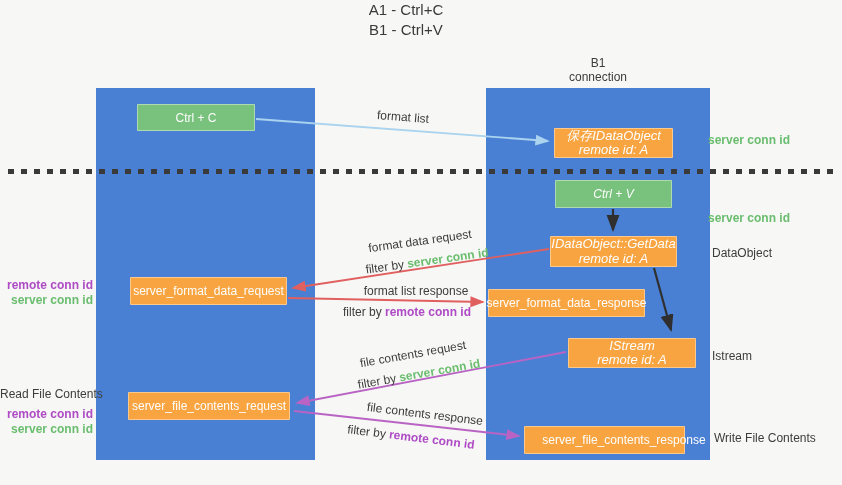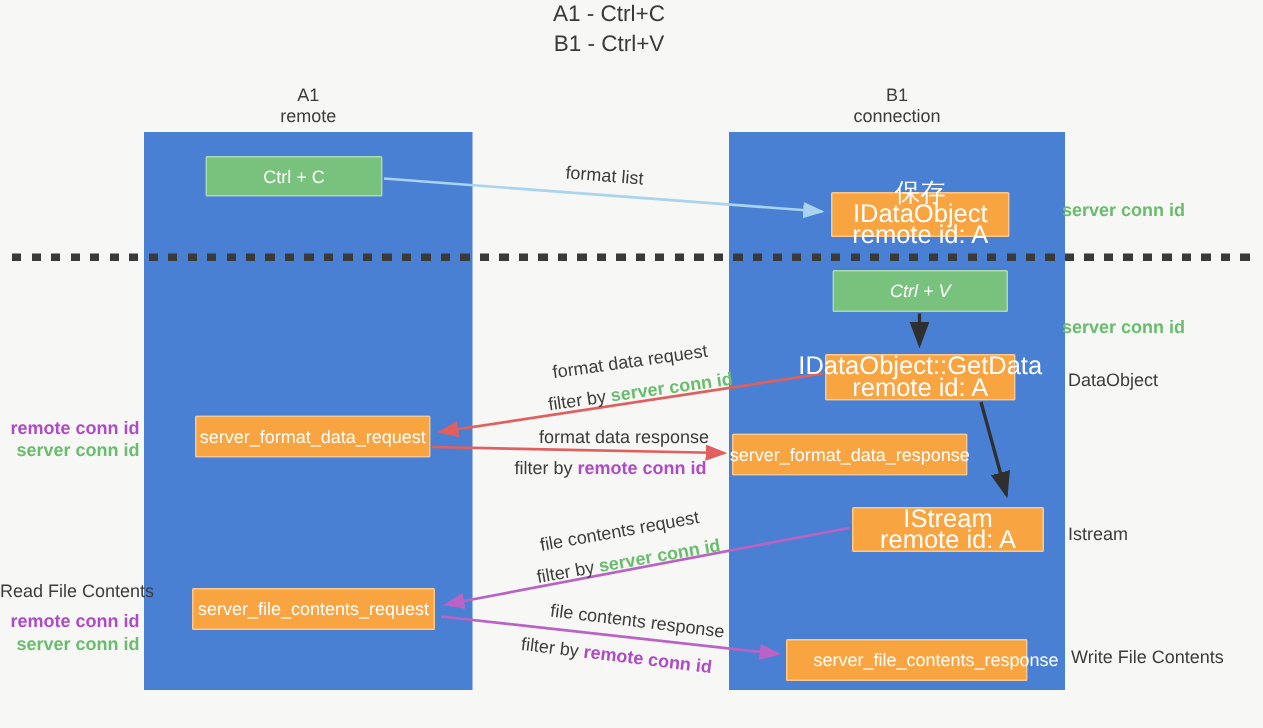--- a/index.html
+++ b/index.html
@@ -19,21 +19,21 @@
     text-align:center;font-size:12px;line-height:14px;color:#3c3c3c;
   }
   .box{
     display:flex;flex-direction:column;align-items:center;justify-content:center;
     color:#fdfdfd;text-align:center;border-radius:1px;
     border:1px solid rgba(255,255,255,.4);box-sizing:border-box;
   }
   .box-green{background:#79c27d;font-size:12px;}
   .box-orange{background:#f8a541;}
   .box-one{font-size:12px;}
-  .box-two{font-size:17px;line-height:14px;}
+  .box-two{font-size:13px;line-height:14px;font-style:italic;}
   .flow{
     white-space:nowrap;font-size:12px;color:#3c3c3c;
     transform-origin:center center;
   }
   .t-green{color:#6abd6e;font-weight:bold;}
   .t-purple{color:#ae4bc5;font-weight:bold;}
   .side{font-size:12px;line-height:15px;white-space:nowrap;}
   .side-right{text-align:left;}
   .side-left{text-align:right;}
   .dots{
@@ -45,24 +45,20 @@
 </head>
 <body>
 
 <div id="canvas">
 
   <div class="abs title">
     <div>A1 - Ctrl+C</div>
     <div>B1 - Ctrl+V</div>
   </div>
 
-  <div class="abs col-hdr" style="left:96px;top:56px;width:219px;">
-    <div>A1</div>
-    <div>remote</div>
-  </div>
   <div class="abs col-hdr" style="left:486px;top:56px;width:224px;">
     <div>B1</div>
     <div>connection</div>
   </div>
 
   <div class="abs col" style="left:96px;top:88px;width:219px;height:372px;"></div>
   <div class="abs col" style="left:486px;top:88px;width:224px;height:372px;"></div>
 
   <div class="abs dots"></div>
 
@@ -120,21 +116,21 @@
   </div>
   <div class="abs box box-orange box-one" style="left:524px;top:426px;width:161px;height:28px;padding-left:39px;">
     <div>server_file_contents_response</div>
   </div>
 
   <div class="abs flow" style="left:403px;top:117px;transform:translate(-50%,-50%) rotate(4.5deg);">format list</div>
 
   <div class="abs flow" style="left:420px;top:241px;transform:translate(-50%,-50%) rotate(-8deg);">format data request</div>
   <div class="abs flow" style="left:427px;top:261px;transform:translate(-50%,-50%) rotate(-8deg);"><span>filter by </span><span class="t-green">server conn id</span></div>
 
-  <div class="abs flow" style="left:416px;top:291px;transform:translate(-50%,-50%);">format data response</div>
+  <div class="abs flow" style="left:416px;top:291px;transform:translate(-50%,-50%);">format list response</div>
   <div class="abs flow" style="left:407px;top:312px;transform:translate(-50%,-50%);"><span>filter by </span><span class="t-purple">remote conn id</span></div>
 
   <div class="abs flow" style="left:413px;top:354px;transform:translate(-50%,-50%) rotate(-10deg);">file contents request</div>
   <div class="abs flow" style="left:419px;top:374px;transform:translate(-50%,-50%) rotate(-10deg);"><span>filter by </span><span class="t-green">server conn id</span></div>
 
   <div class="abs flow" style="left:425px;top:414px;transform:translate(-50%,-50%) rotate(7deg);">file contents response</div>
   <div class="abs flow" style="left:411px;top:437px;transform:translate(-50%,-50%) rotate(7deg);"><span>filter by </span><span class="t-purple">remote conn id</span></div>
 
   <div class="abs side side-left" style="left:0;top:278px;width:93px;">
     <div class="t-purple">remote conn id</div>

